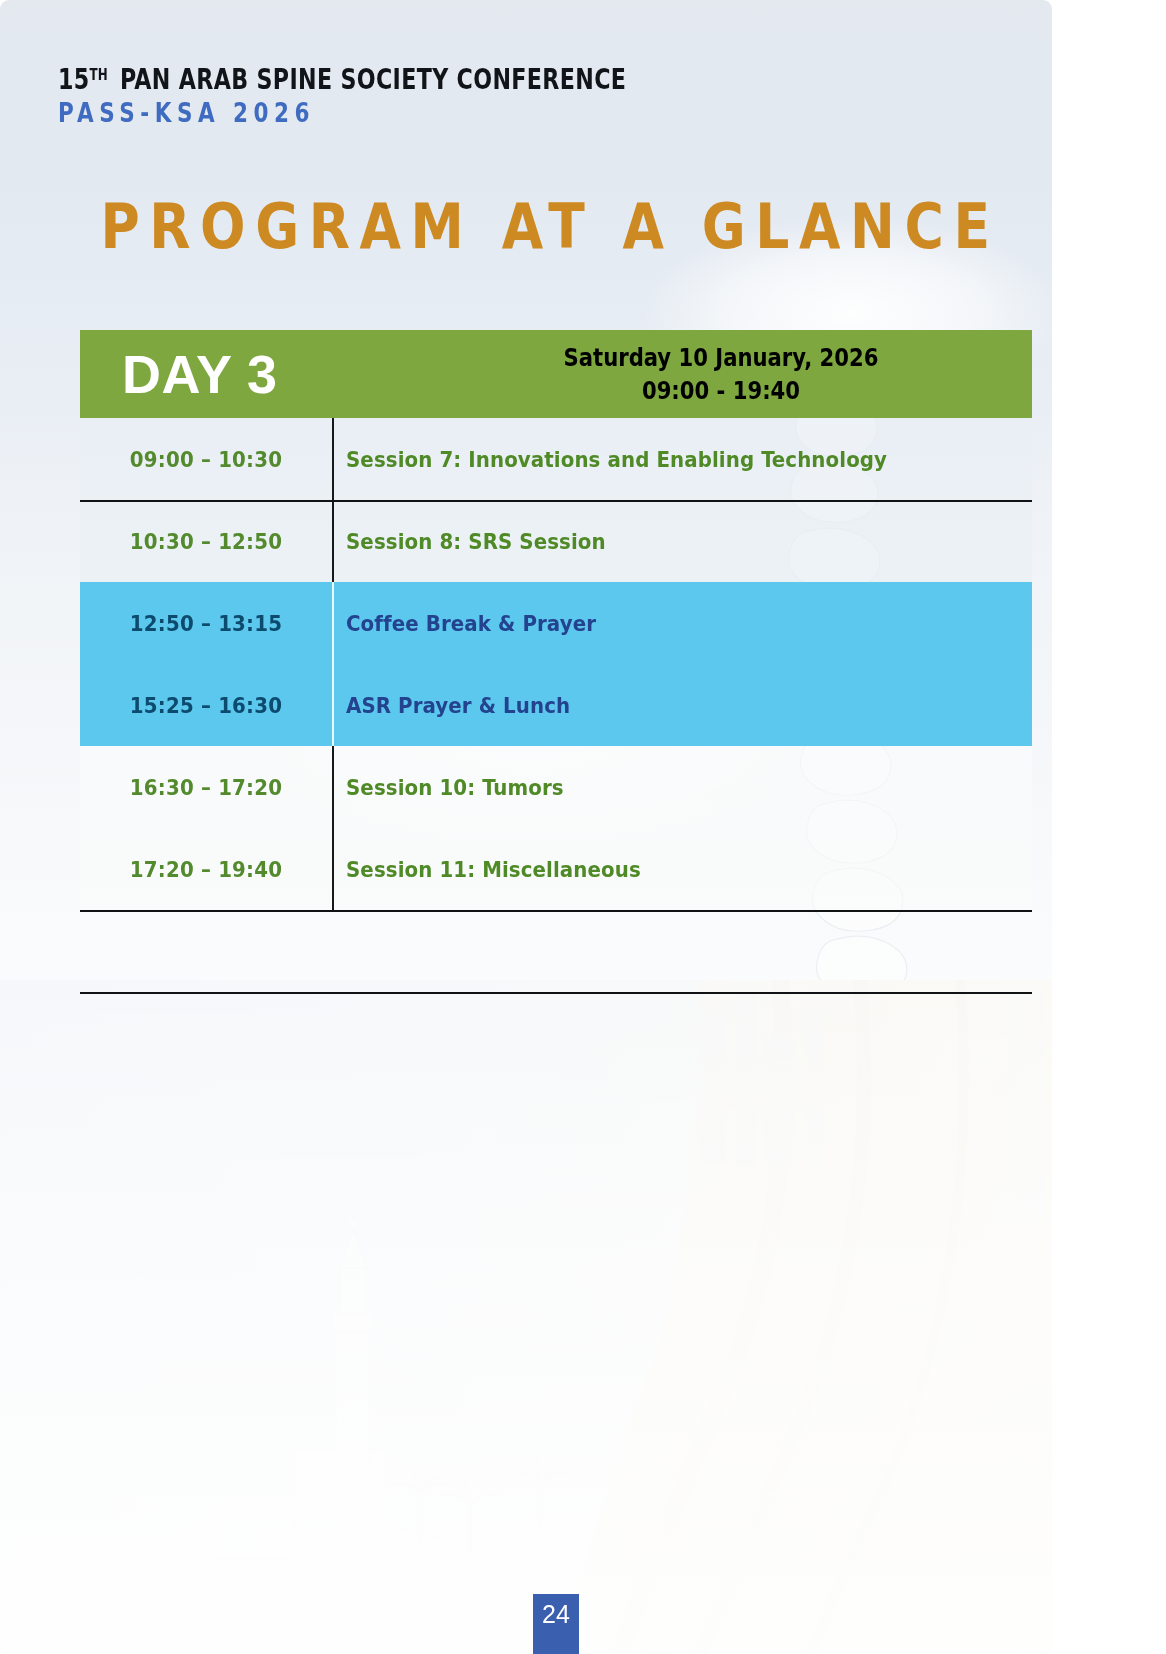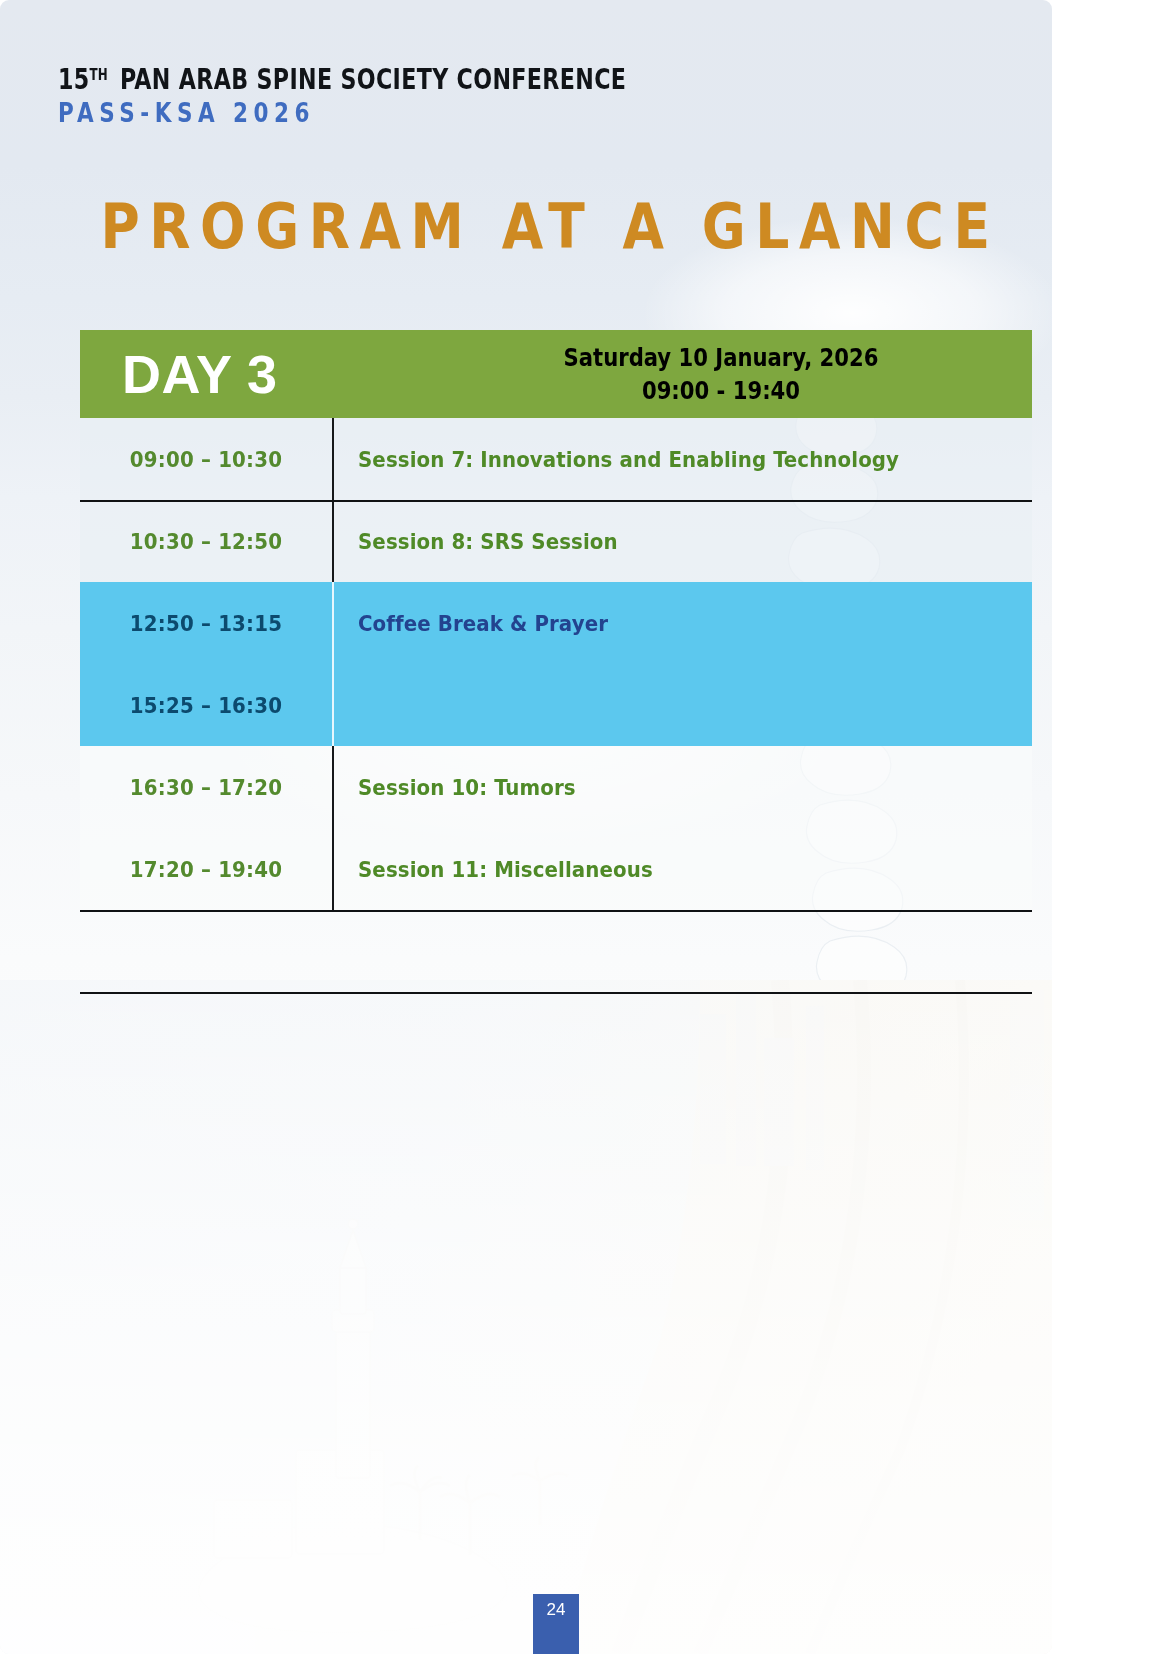--- a/index.html
+++ b/index.html
@@ -225,21 +225,20 @@
 
   .srow .desc {
     flex: 1 1 auto;
     padding-left: 14px;
     font-family: "DejaVu Sans Condensed", "Liberation Sans Narrow", "Liberation Sans", sans-serif;
     font-weight: bold;
     font-size: 22px;
     color: #4f8a27;
     letter-spacing: 0.1px;
     white-space: nowrap;
-    margin-left: 12px;
   }
   .srow.highlight .desc { color: #23438f; }
   .srow.highlight.indent .desc { }
 
   
   .vrule {
     position: absolute;
     left: 252px;
     top: 0;
     bottom: 0;
@@ -263,21 +262,21 @@
   
   .page-number {
     position: absolute;
     left: 533px;
     top: 1594px;
     width: 46px;
     height: 60px;
     background: #3a5fae;
     color: #ffffff;
     font-family: "Liberation Sans", sans-serif;
-    font-size: 17px;
+    font-size: 25px;
     display: flex;
     align-items: flex-start;
     justify-content: center;
     padding-top: 6px;
     box-sizing: border-box;
     z-index: 7;
   }
 </style>
 </head>
 <body>
@@ -387,20 +386,21 @@
       <div class="srow highlight indent">
         <div class="vrule"></div>
         <div class="time">12:50 – 13:15</div>
         <div class="desc">Coffee Break &amp; Prayer</div>
       </div>
 
 
       <div class="srow highlight">
         <div class="vrule"></div>
         <div class="time">15:25 – 16:30</div>
+        <div class="desc">ASR Prayer &amp; Lunch</div>
       </div>
 
       <div class="srow normal palest">
         <div class="vrule"></div>
         <div class="time">16:30 – 17:20</div>
         <div class="desc">Session 10: Tumors</div>
       </div>
       <div class="hrule" style="top:492px"></div>
 
       <div class="srow normal palest">

